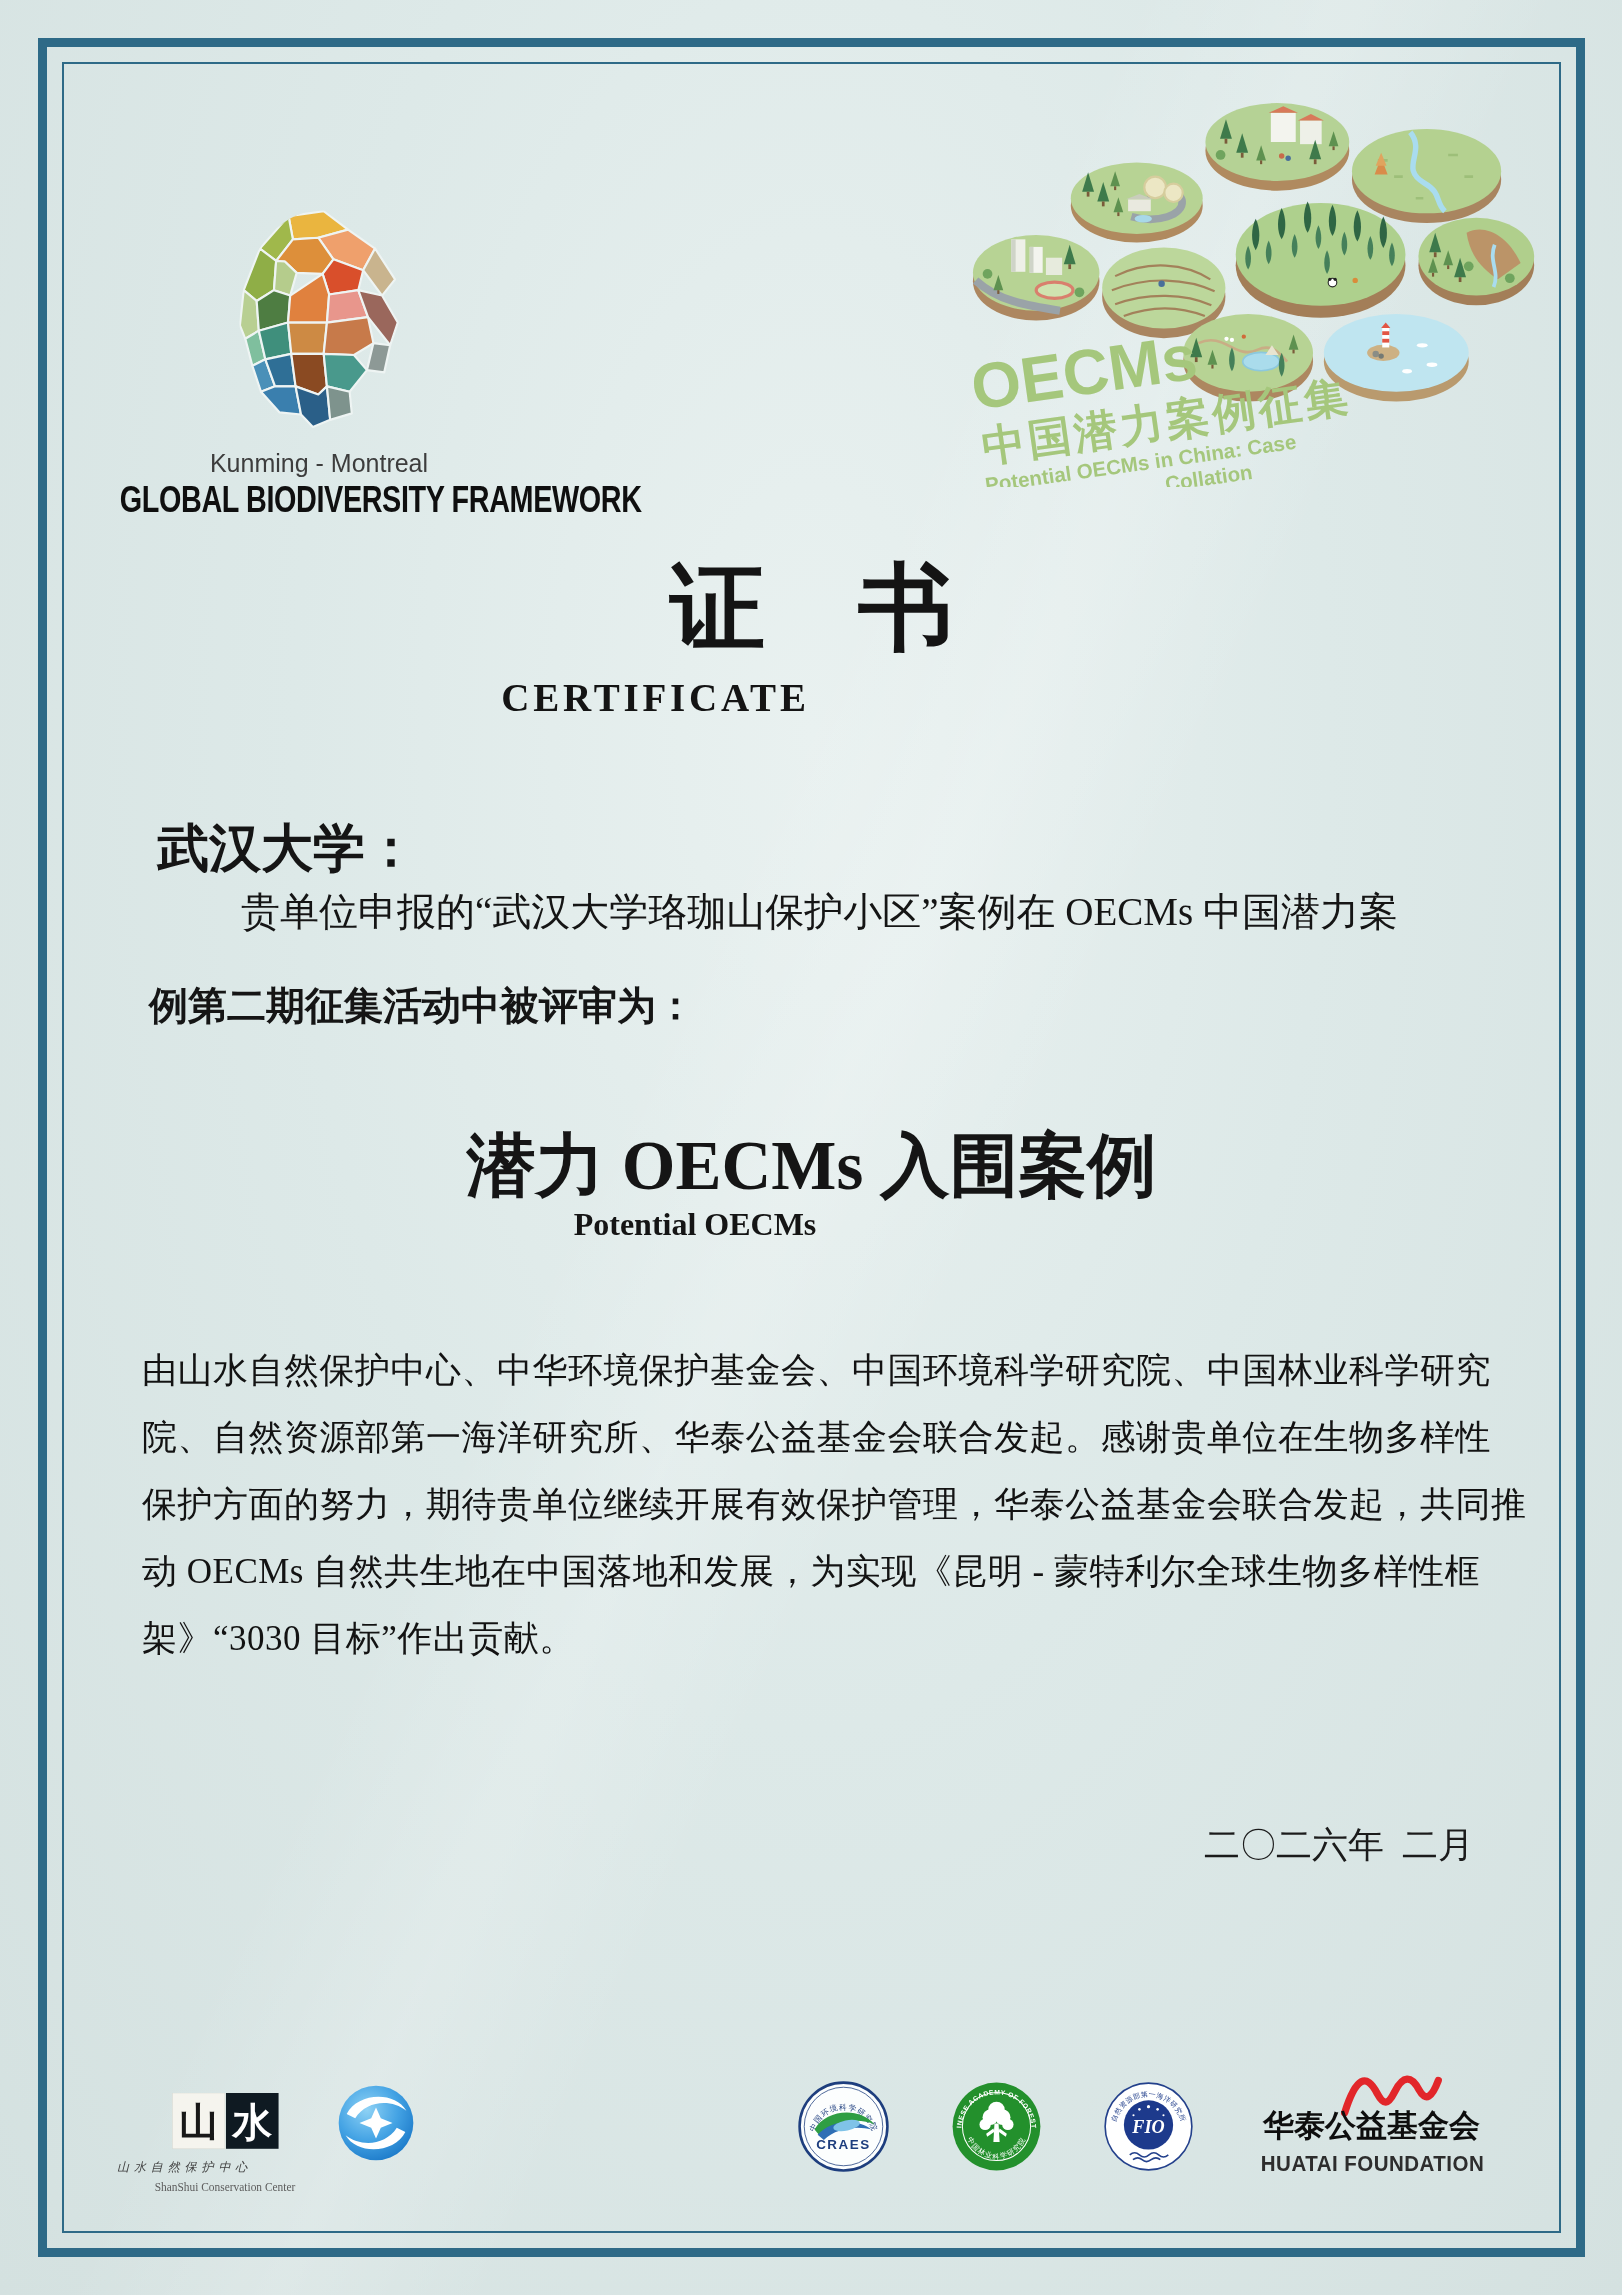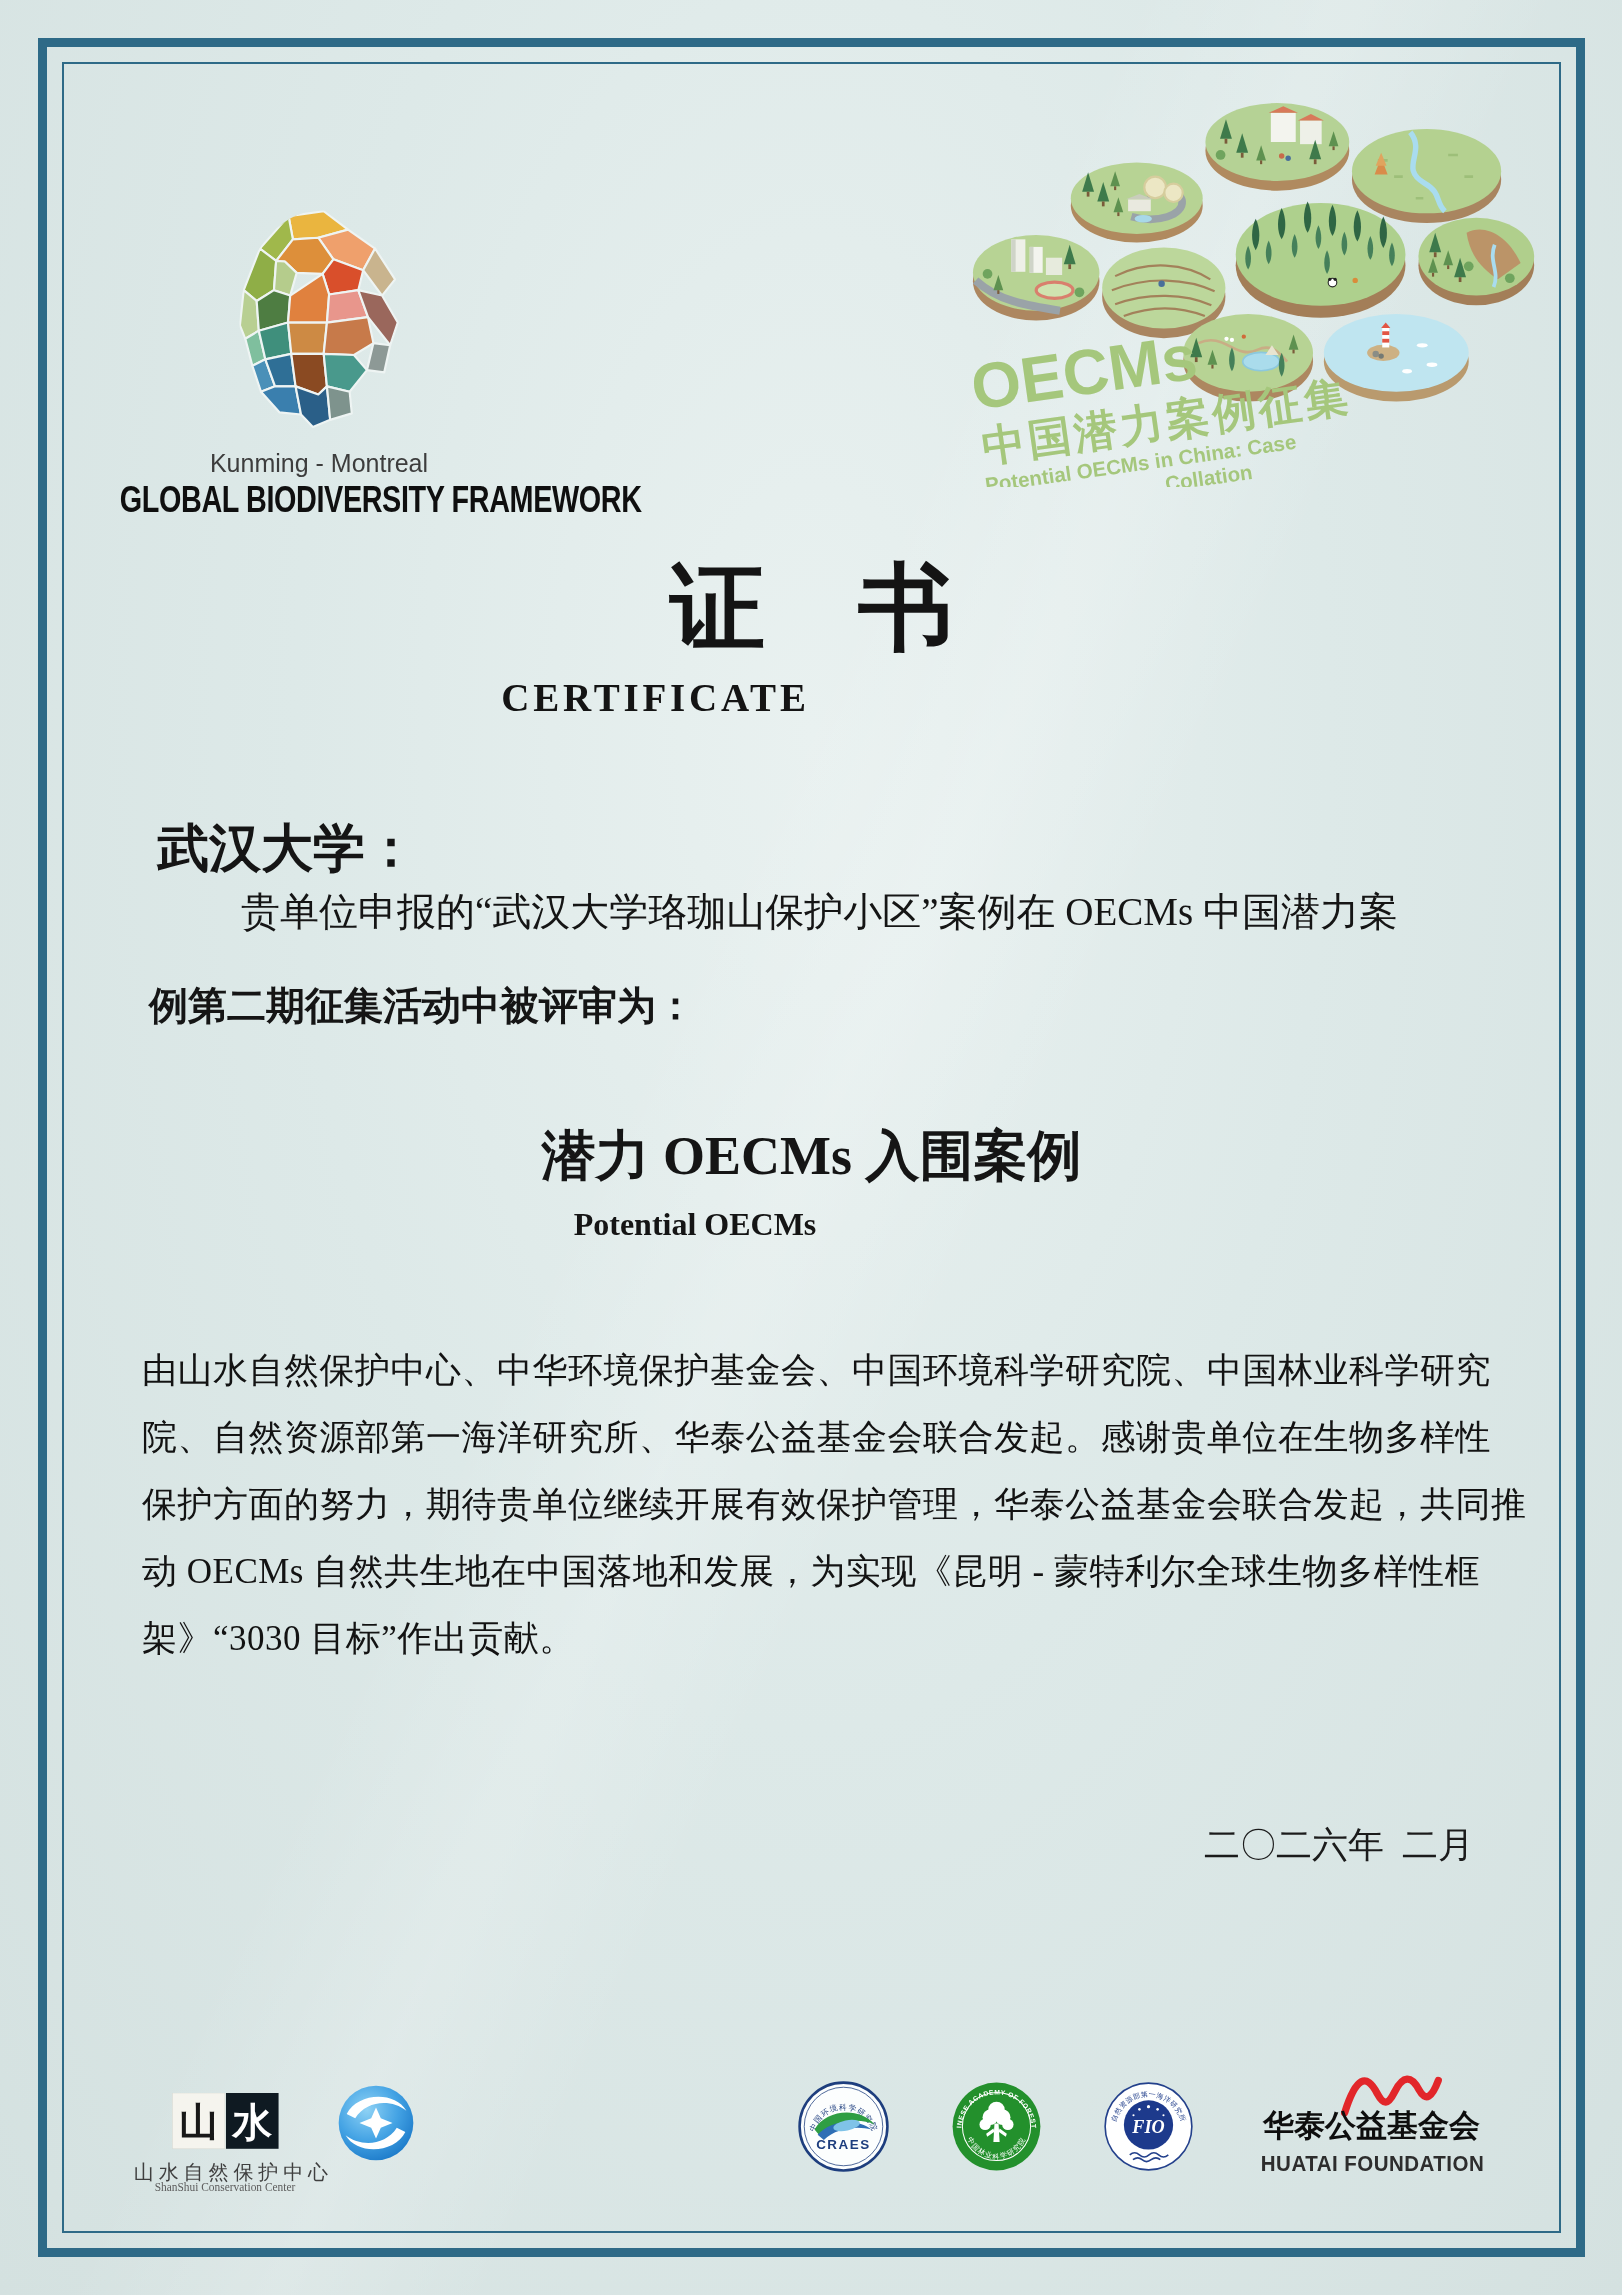--- a/index.html
+++ b/index.html
@@ -29,35 +29,35 @@
   .title-en{position:absolute;left:0;top:675px;width:1311px;text-align:center;
     font-size:39px;font-weight:700;letter-spacing:3.8px;color:#141414;white-space:pre;}
 
   
   .salutation{position:absolute;left:157px;top:814px;font-size:52px;font-weight:700;white-space:pre;}
   .intro1{position:absolute;left:150px;top:885px;font-size:39px;font-weight:400;text-indent:91px;white-space:pre;}
   .intro2{position:absolute;left:149px;top:979px;font-size:39px;font-weight:700;white-space:pre;}
 
   
   .award-zh{position:absolute;left:0;top:1120px;width:1623px;text-align:center;
-    font-size:54px;font-weight:700;white-space:pre;}
+    font-size:69px;font-weight:700;white-space:pre;}
   .award-en{position:absolute;left:0;top:1206px;width:1390px;text-align:center;
     font-size:32px;font-weight:700;white-space:pre;}
 
   
   .para{position:absolute;left:142px;top:1337px;width:1341px;font-size:35px;line-height:67px;color:#131313;}
   .para .line{white-space:pre;letter-spacing:0.5px;}
   .para .line.first{text-indent:91px;}
 
   .date{position:absolute;left:1204px;top:1821px;font-size:36px;color:#1b1b1b;white-space:pre;}
 
   
   .f-shanshui{position:absolute;left:172px;top:2093px;width:108px;height:59px;}
-  .ss-cap1{position:absolute;left:117px;top:2159px;width:216px;text-align:right;
-    font-size:20px;letter-spacing:4.9px;color:#3f3f3f;white-space:pre;}
+  .ss-cap1{position:absolute;left:117px;top:2159px;width:216px;text-align:left;
+    font-size:12px;letter-spacing:4.9px;color:#3f3f3f;white-space:pre;font-style:italic;}
   .ss-cap2{position:absolute;left:117px;top:2180px;width:216px;text-align:center;
     font-size:12.4px;letter-spacing:0;color:#5c5c5c;white-space:pre;transform:scaleX(.92);}
 
   .f-cepf-icon{position:absolute;left:336px;top:2083px;width:80px;height:80px;}
   .f-cepf-text{position:absolute;left:432px;top:2100px;width:299px;text-align:center;}
   .cepf-zh{font-family:"Liberation Sans",sans-serif;font-size:31px;font-weight:700;color:#2f6eb5;
     letter-spacing:1.1px;white-space:pre;}
   .cepf-en{margin-top:6.5px;padding-top:6.5px;border-top:1.6px solid #2f6eb5;
     font-family:"Liberation Sans",sans-serif;font-size:14px;font-weight:700;color:#2f6eb5;
     letter-spacing:0px;white-space:pre;transform:scaleX(.98);}

